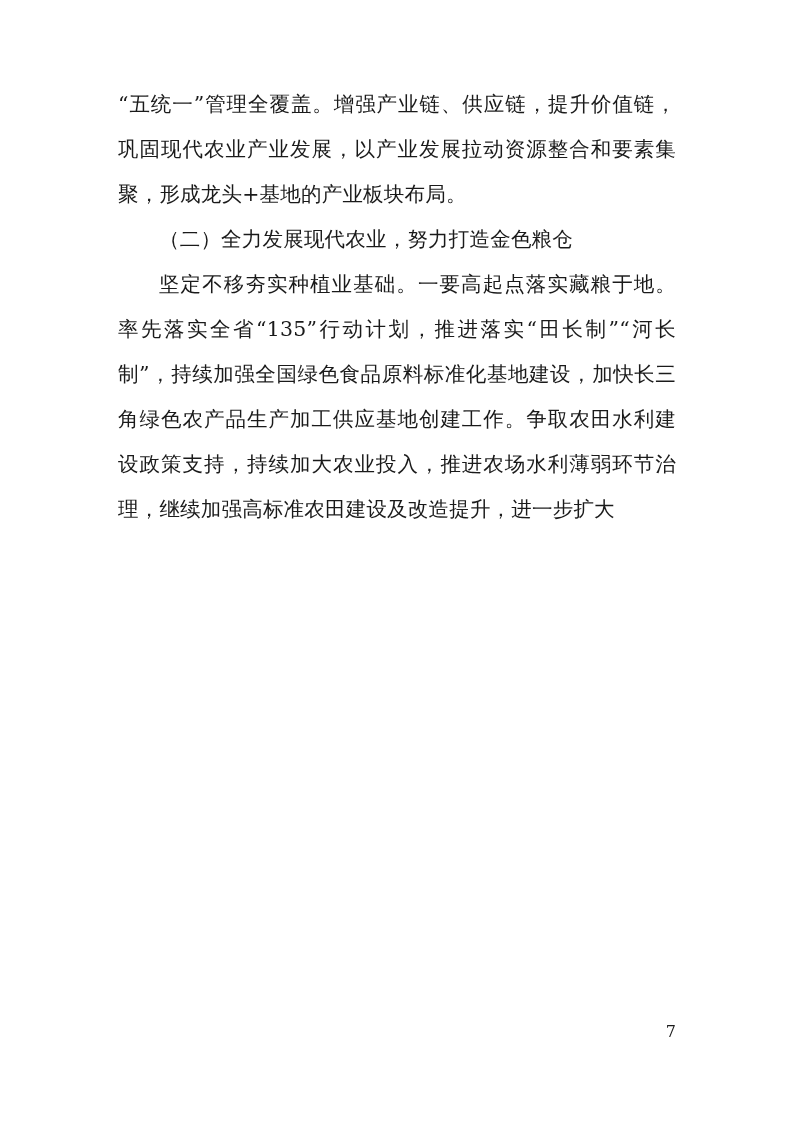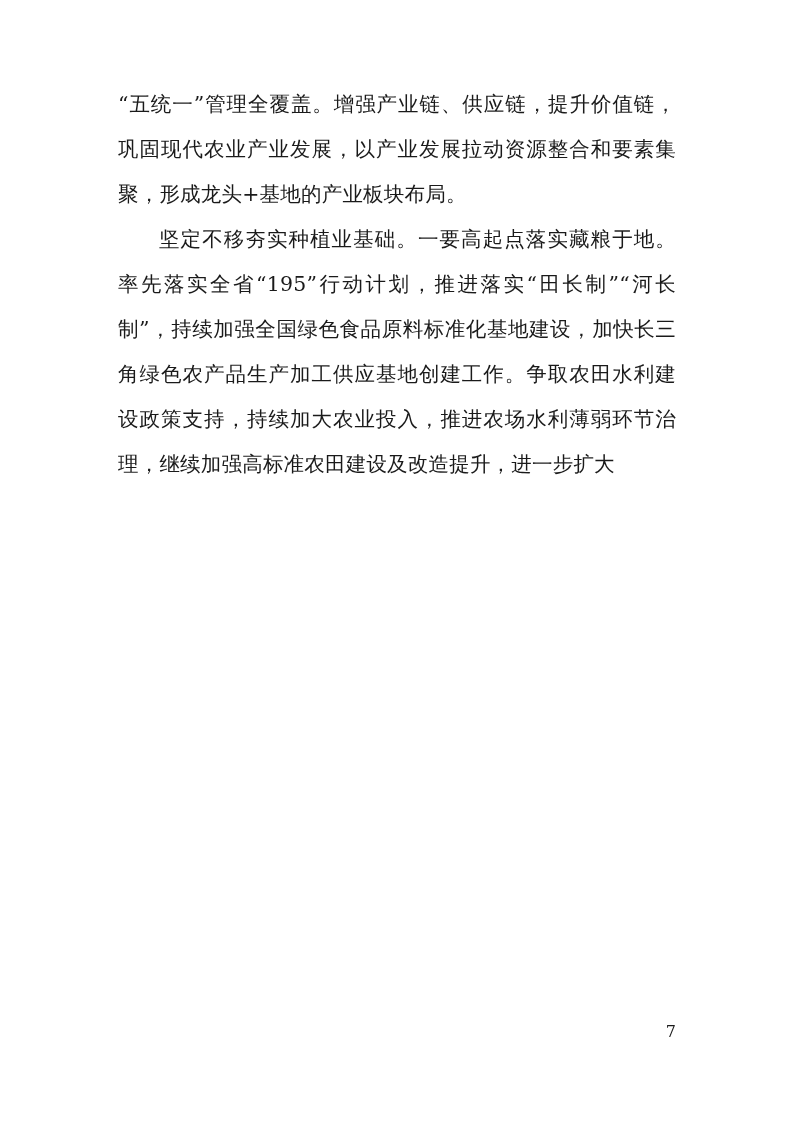--- a/index.html
+++ b/index.html
@@ -46,16 +46,17 @@
     font-size: 16px;
     color: #1a1a1a;
   }
 </style>
 </head>
 <body>
 
 <div class="page">
   <div class="content">
     <p class="para">“五统一”管理全覆盖。增强产业链、供应链，提升价值链，巩固现代农业产业发展，以产业发展拉动资源整合和要素集聚，形成龙头+基地的产业板块布局。</p>
-    <p class="para indent">坚定不移夯实种植业基础。一要高起点落实藏粮于地。率先落实全省“195”行动计划，推进落实“田长制”“河长制”，持续加强全国绿色食品原料标准化基地建设，加快长三角绿色农产品生产加工供应基地创建工作。争取农田水利建设政策支持，持续加大农业投入，推进农场水利薄弱环节治理，继续加强高标准农田建设及改造提升，进一步扩大</p>
+    <p class="para indent">（二）全力发展现代农业，努力打造金色粮仓</p>
+    <p class="para indent">坚定不移夯实种植业基础。一要高起点落实藏粮于地。率先落实全省“135”行动计划，推进落实“田长制”“河长制”，持续加强全国绿色食品原料标准化基地建设，加快长三角绿色农产品生产加工供应基地创建工作。争取农田水利建设政策支持，持续加大农业投入，推进农场水利薄弱环节治理，继续加强高标准农田建设及改造提升，进一步扩大</p>
   </div>
   <div class="page-number">7</div>
 </div>
 
 </body></html>

